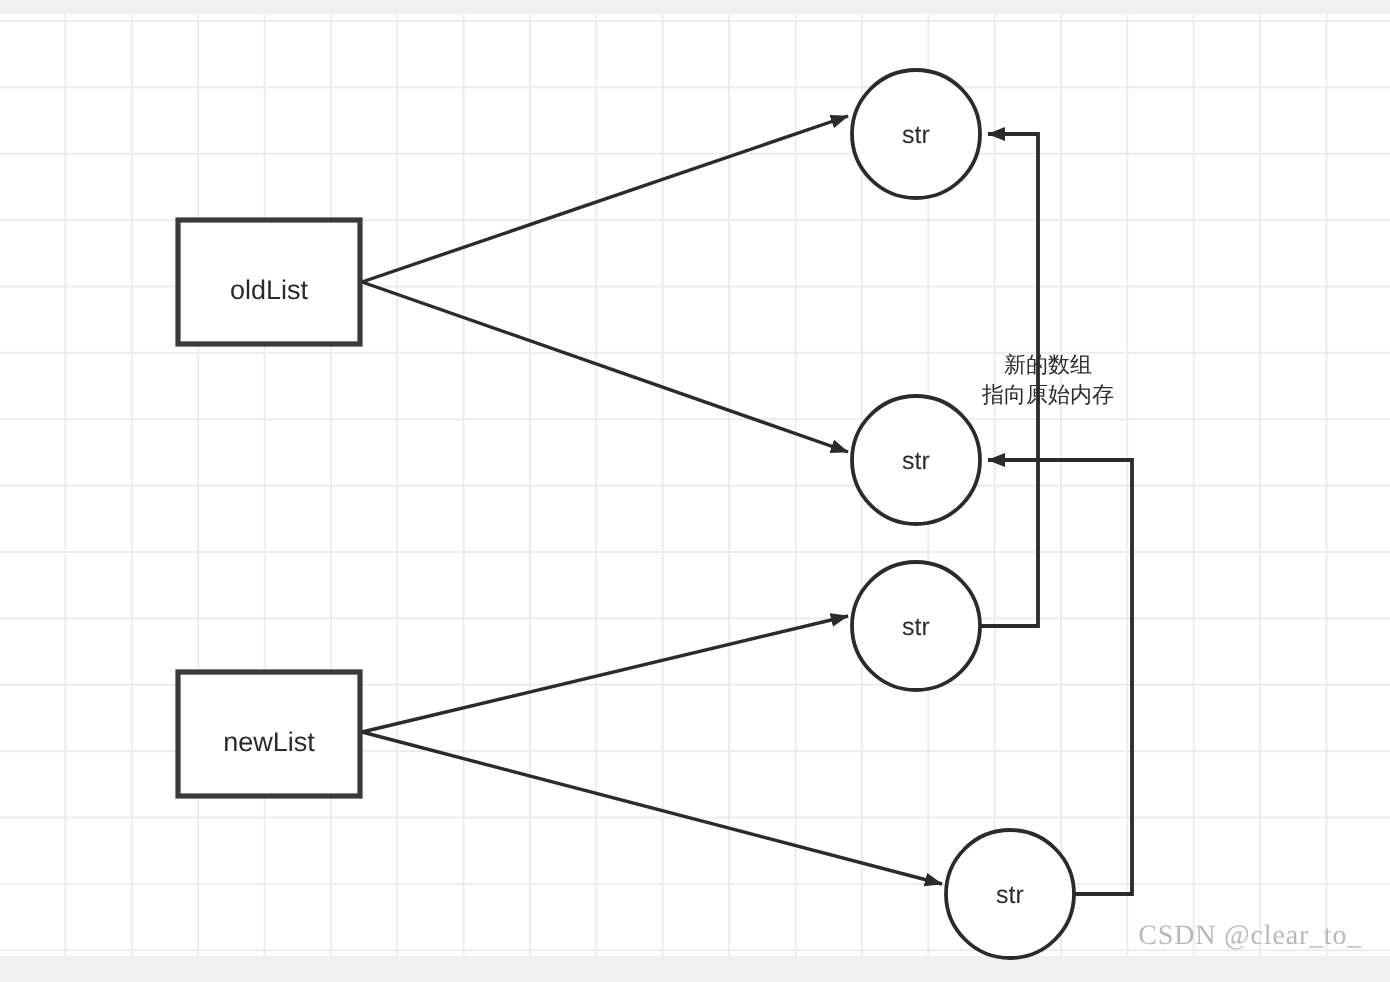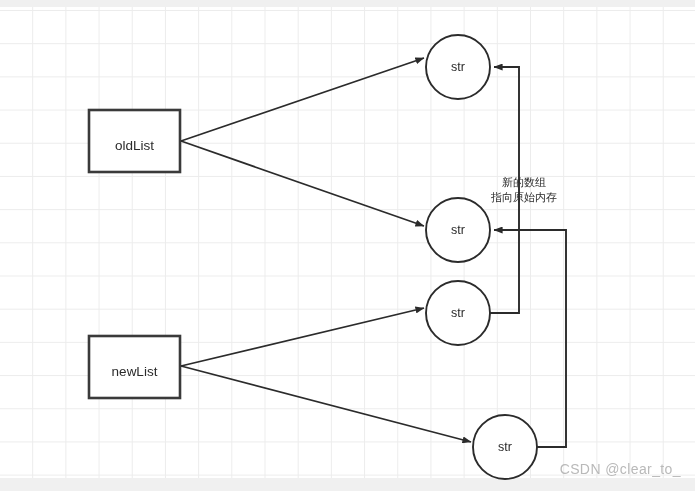--- a/index.html
+++ b/index.html
@@ -47,21 +47,21 @@
   .circle-label { font-size: 12.5px; }
   .note-text {
     font-family: "DejaVu Sans", "Liberation Sans", sans-serif;
     font-size: 11px;
     fill: #2b2b2b;
   }
   .watermark {
     position: absolute;
     right: 14px;
     bottom: 14px;
-    font-family: Liberation Sans, sans-serif;
+    font-family: Liberation Serif, serif;
     font-size: 14px;
     color: #b9b9b9;
     letter-spacing: 0.4px;
     user-select: none;
   }
 </style>
 </head>
 <body>
 
 <div id="stage">

